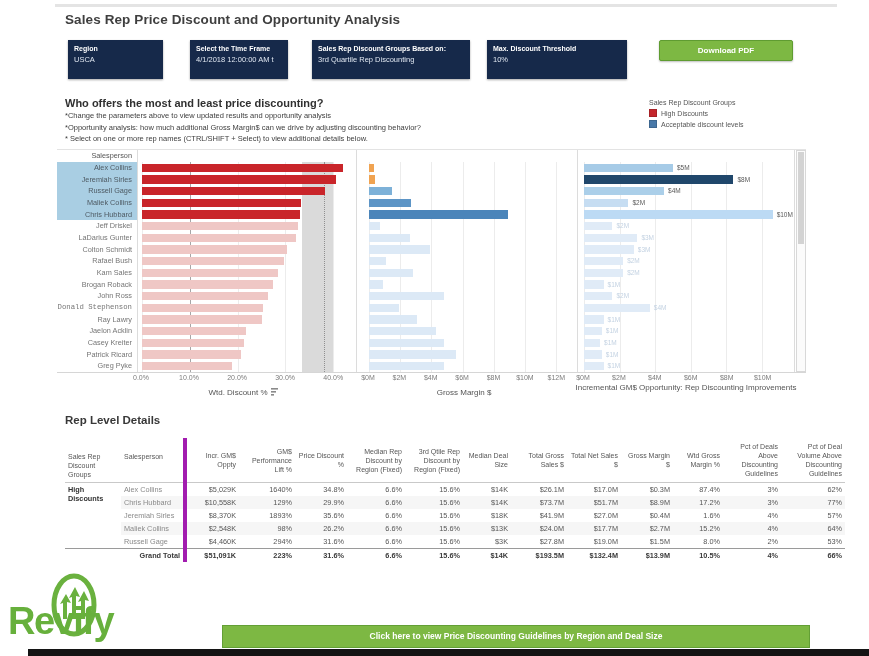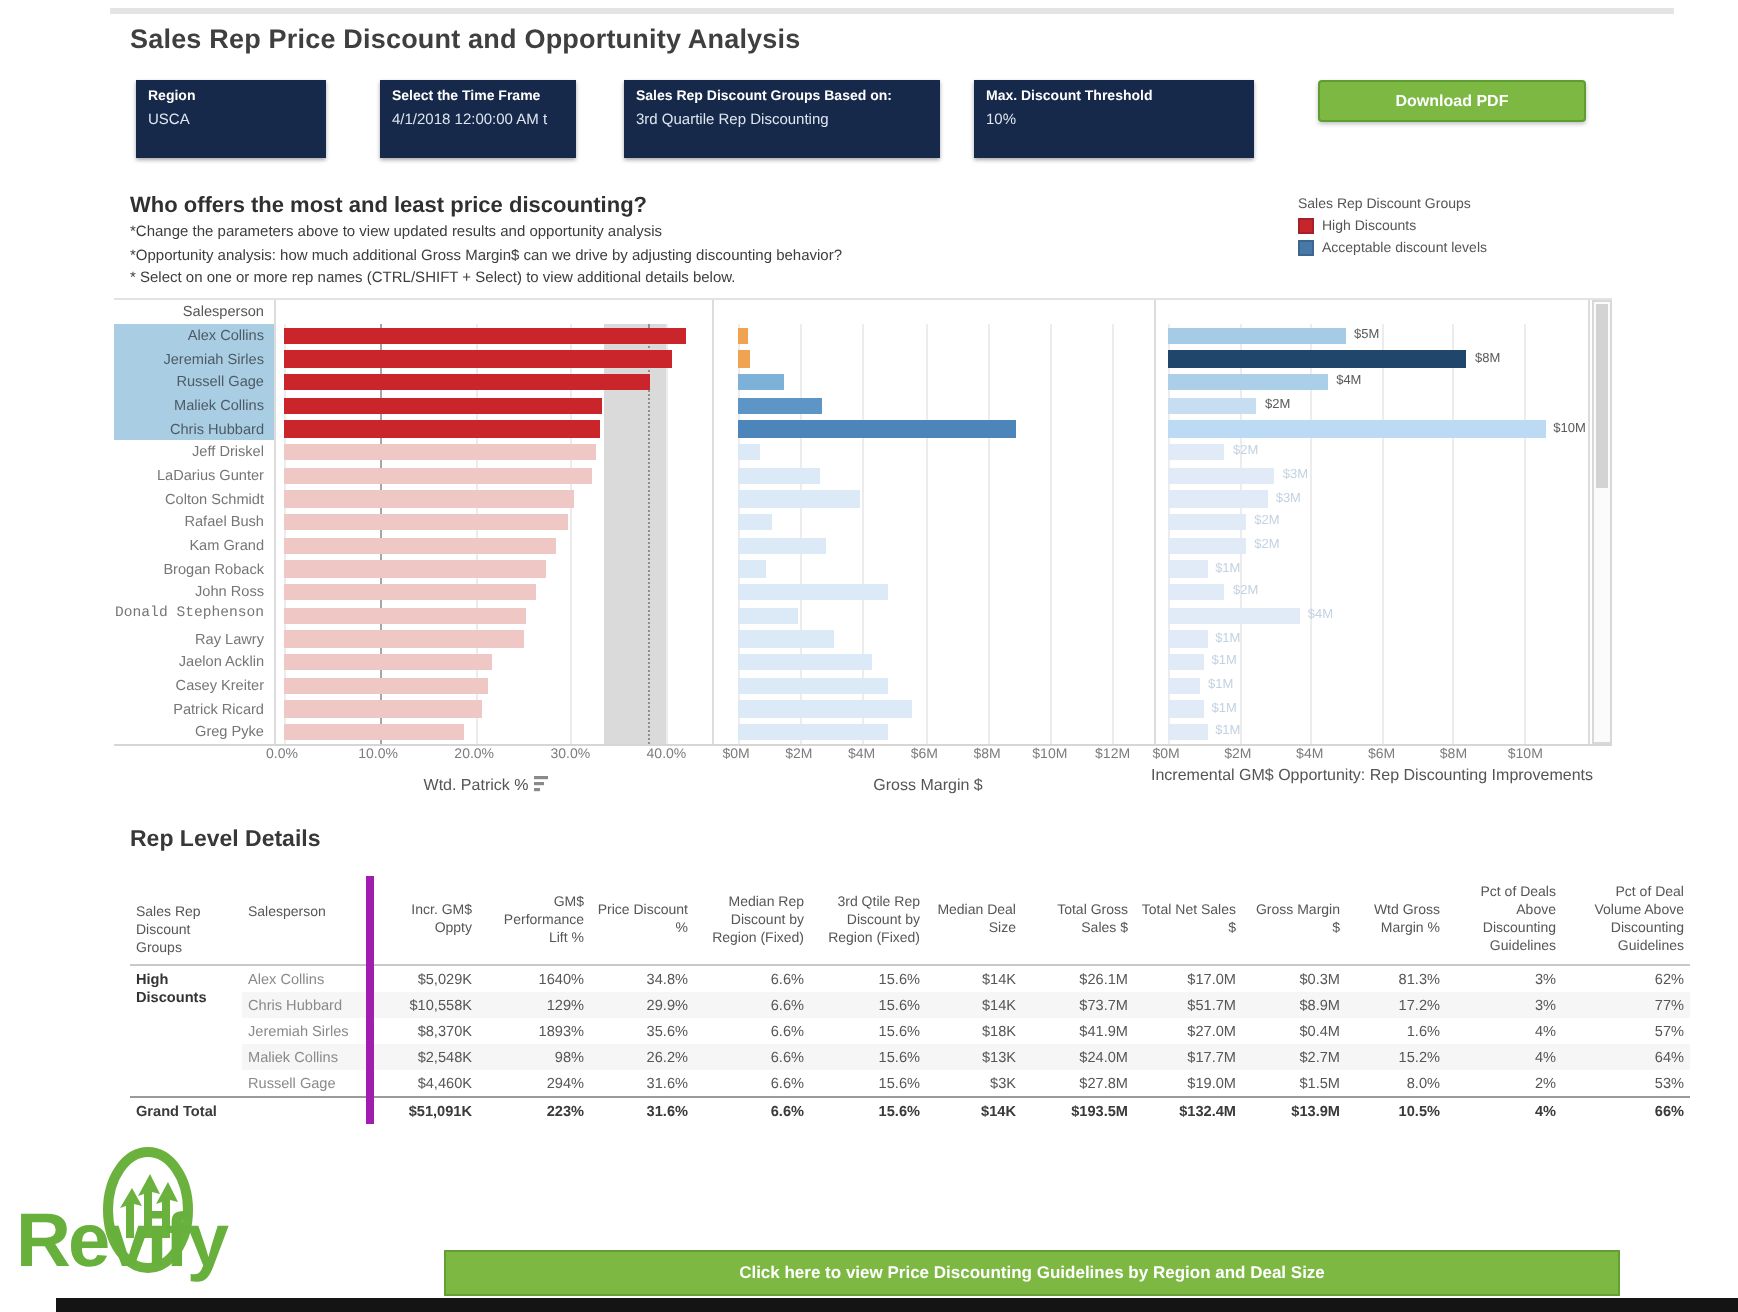--- a/index.html
+++ b/index.html
@@ -56,21 +56,21 @@
   table{border-collapse:collapse;table-layout:fixed;width:780px;}
   th{font-weight:400;font-size:7px;color:#565656;text-align:right;vertical-align:middle;
      padding:3px 3px;border-bottom:1px solid #c9c9c9;line-height:9px;}
   th.left{text-align:left;vertical-align:top;padding-top:14px;}
   td{font-size:7.3px;color:#565656;text-align:right;padding:2px 3px;line-height:9px;}
   td.group{font-weight:700;color:#333;text-align:left;vertical-align:top;background:#fff;}
   td.sp{text-align:left;color:#8a8a8a;cursor:pointer;}
   .num-first{border-left:4px solid #a21caf;}
   tbody tr:nth-child(even){background:#f6f6f6;}
   tr.grand td{border-top:1px solid #9a9a9a;font-weight:700;color:#3a3a3a;background:#fff;}
-  td.gt-label{text-align:left;}
+  td.gt-label{text-align:right;}
   
   .logo-oval{left:50px;top:572px;}
   .logo-text{left:8px;top:600px;font-size:38px;font-weight:700;color:#67b03c;letter-spacing:-1.5px;}
   .footer-btn{left:222px;top:625px;width:588px;height:23px;background:#7db843;border:1px solid #639f35;
               color:#fff;font-size:8.5px;font-weight:700;text-align:center;line-height:21px;
               box-sizing:border-box;cursor:pointer;}
   .bottom-bar{left:28px;top:649px;width:841px;height:7px;background:#141414;}
 </style>
 </head>
 <body>
@@ -126,21 +126,21 @@
   <div class="names-header">Salesperson</div>
 <div class="name-row hl" style="height: 11.6667px; line-height: 11.6667px;">Alex Collins</div>
     <div class="name-row hl" style="height: 11.6667px; line-height: 11.6667px;">Jeremiah Sirles</div>
     <div class="name-row hl" style="height: 11.6667px; line-height: 11.6667px;">Russell Gage</div>
     <div class="name-row hl" style="height: 11.6667px; line-height: 11.6667px;">Maliek Collins</div>
     <div class="name-row hl" style="height: 11.6667px; line-height: 11.6667px;">Chris Hubbard</div>
     <div class="name-row" style="height: 11.6667px; line-height: 11.6667px;">Jeff Driskel</div>
     <div class="name-row" style="height: 11.6667px; line-height: 11.6667px;">LaDarius Gunter</div>
     <div class="name-row" style="height: 11.6667px; line-height: 11.6667px;">Colton Schmidt</div>
     <div class="name-row" style="height: 11.6667px; line-height: 11.6667px;">Rafael Bush</div>
-    <div class="name-row" style="height: 11.6667px; line-height: 11.6667px;">Kam Grand</div>
+    <div class="name-row" style="height: 11.6667px; line-height: 11.6667px;">Kam Sales</div>
     <div class="name-row" style="height: 11.6667px; line-height: 11.6667px;">Brogan Roback</div>
     <div class="name-row" style="height: 11.6667px; line-height: 11.6667px;">John Ross</div>
     <div class="name-row" style="height: 11.6667px; line-height: 11.6667px; font-family: Liberation Mono, monospace;">Donald Stephenson</div>
     <div class="name-row" style="height: 11.6667px; line-height: 11.6667px;">Ray Lawry</div>
     <div class="name-row" style="height: 11.6667px; line-height: 11.6667px;">Jaelon Acklin</div>
     <div class="name-row" style="height: 11.6667px; line-height: 11.6667px;">Casey Kreiter</div>
     <div class="name-row" style="height: 11.6667px; line-height: 11.6667px;">Patrick Ricard</div>
     <div class="name-row" style="height: 11.6667px; line-height: 11.6667px;">Greg Pyke</div>
   </div>
 
@@ -377,21 +377,21 @@
 <div class="abs ticks" id="ticks2" style="left:583px;width:212px;">
     <span class="tick" style="left: 0%;">$0M</span>
     <span class="tick" style="left: 16.9492%;">$2M</span>
     <span class="tick" style="left: 33.8983%;">$4M</span>
     <span class="tick" style="left: 50.8475%;">$6M</span>
     <span class="tick" style="left: 67.7966%;">$8M</span>
     <span class="tick" style="left: 84.7458%;">$10M</span>
   </div>
 
 <div class="abs axis-title" style="left:137px;width:214px;">
-  <span>Wtd. Patrick %</span><span class="sort-icon"><svg width="9" height="8" viewBox="0 0 9 8">
+  <span>Wtd. Discount %</span><span class="sort-icon"><svg width="9" height="8" viewBox="0 0 9 8">
         <rect x="0" y="0" width="7" height="1.6" fill="#8a8a8a"></rect>
         <rect x="0" y="3" width="5" height="1.6" fill="#8a8a8a"></rect>
         <rect x="0" y="6" width="3" height="1.6" fill="#8a8a8a"></rect>
       </svg></span>
 </div>
 <div class="abs axis-title" style="left:356px;width:216px;">Gross Margin $</div>
 <div class="abs axis-title" style="left:567px;width:238px;top:383px;">Incremental GM$ Opportunity: Rep Discounting Improvements</div>
 
 <div class="abs scrollbar">
   <div class="scroll-handle"></div>
@@ -440,21 +440,21 @@
           <td class="sp">Alex Collins</td>
           <td class="num-first">$5,029K</td>
           <td>1640%</td>
           <td>34.8%</td>
           <td>6.6%</td>
           <td>15.6%</td>
           <td>$14K</td>
           <td>$26.1M</td>
           <td>$17.0M</td>
           <td>$0.3M</td>
-          <td>81.3%</td>
+          <td>87.4%</td>
           <td>3%</td>
           <td>62%</td>
         </tr>
         <tr>
           <td class="sp">Chris Hubbard</td>
           <td class="num-first">$10,558K</td>
           <td>129%</td>
           <td>29.9%</td>
           <td>6.6%</td>
           <td>15.6%</td>

